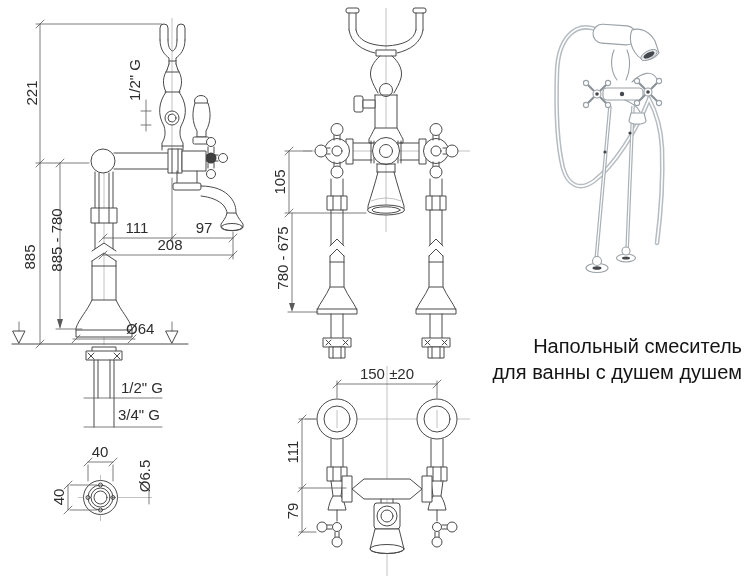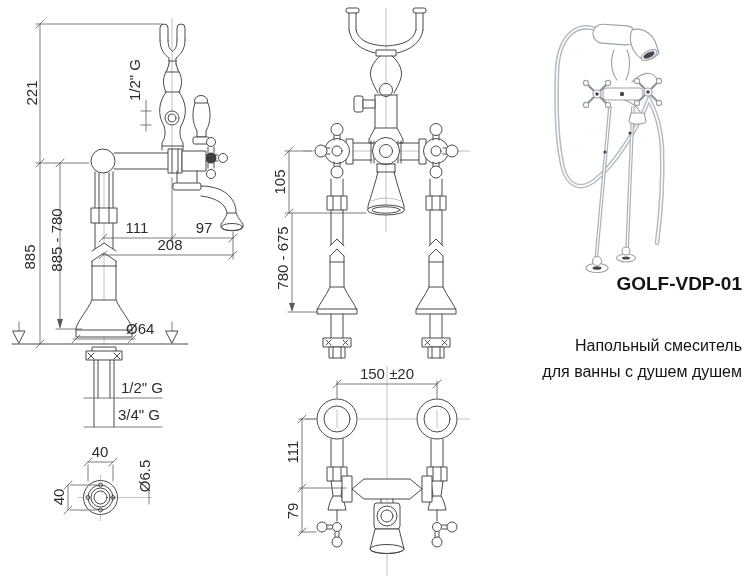--- a/index.html
+++ b/index.html
@@ -11,21 +11,21 @@
   .lnf {fill:#ffffff;stroke:#4a4a4a;stroke-width:1;stroke-linejoin:round;}
   .thin{fill:none;stroke:#8f8f8f;stroke-width:.55;}
   .dl  {fill:none;stroke:#5a5a5a;stroke-width:.8;stroke-linecap:round;}
   .ar  {fill:#5a5a5a;stroke:none;}
   .dt  {font-family:"Liberation Sans",sans-serif;font-size:15px;fill:#2d2d2d;}
   
   .il  {fill:none;stroke:#9aa1a7;stroke-width:1.1;stroke-linecap:round;}
   .ilf {fill:#ffffff;stroke:#9aa1a7;stroke-width:1.1;stroke-linejoin:round;}
   .ild {fill:#44484c;stroke:none;}
   .code{position:absolute;right:13px;top:273px;font-size:19px;font-weight:700;color:#141414;}
-  .desc{position:absolute;right:13px;top:333px;text-align:right;font-size:16px;
+  .desc{position:absolute;right:13px;top:333px;text-align:right;font-size:20px;
         line-height:26px;color:#141414;}
 </style>
 </head>
 <body>
 
 <div class="canvas">
 <svg width="755" height="579" viewBox="0 0 755 579">
 
   <g>
     <path class="thin" d="M172,18 V150 M104,150 V345"></path>
@@ -342,18 +342,17 @@
     <circle class="ild" cx="622" cy="94" r="2.2"></circle>
     <path class="il" d="M625,100 C632,103 638,107 640,112"></path>
     <path class="ilf" d="M631,113 H644 L646,121 A7.5,2.8 0 0 1 629,121 Z"></path>
     <rect class="ilf" x="593" y="25" width="43" height="19" rx="9.5" transform="rotate(4 614 34)"></rect>
     <path class="ilf" d="M632,30 C641,27 650,32 655,41 L659,53 C653,61 643,62 637,55 C630,47 629,37 632,30 Z"></path>
     <ellipse cx="649" cy="55" rx="9" ry="4.2" fill="#e3e7ea" stroke="#8b9298" stroke-width=".8" transform="rotate(-28 649 55)"></ellipse>
     <ellipse class="ild" cx="649" cy="55" rx="6" ry="2.6" transform="rotate(-28 649 55)"></ellipse>
   </g>
 </svg>
 
-<div class="code">GOLF-VDP-01</div>
 <div class="desc">
   <div>Напольный смеситель</div>
   <div>для ванны с душем душем</div>
 </div>
 </div>
 
 </body></html>

